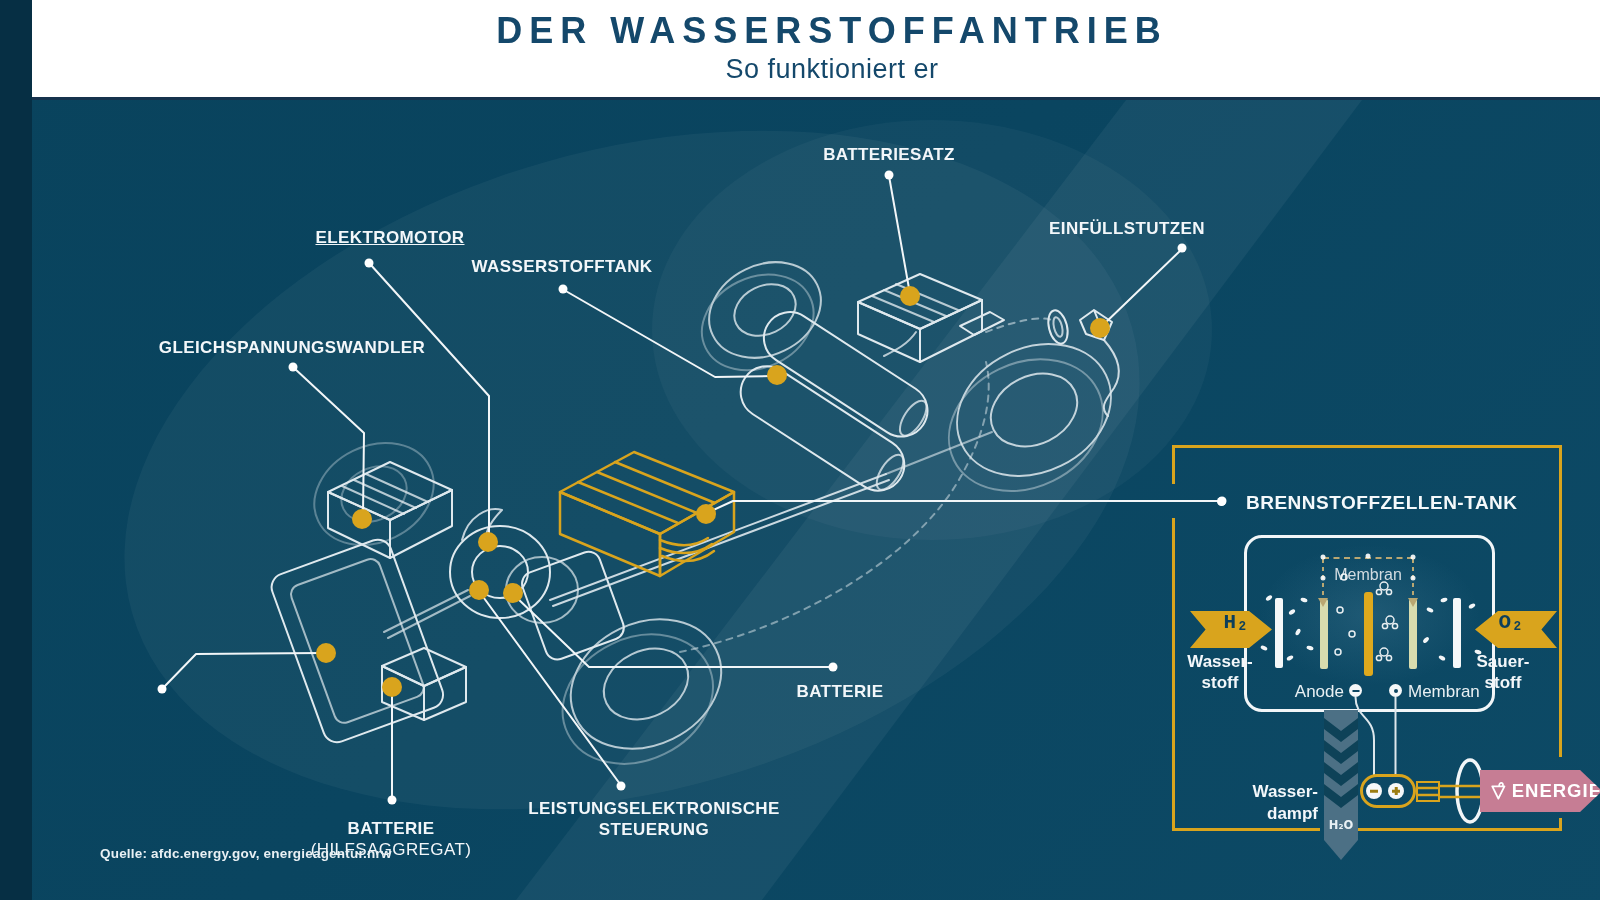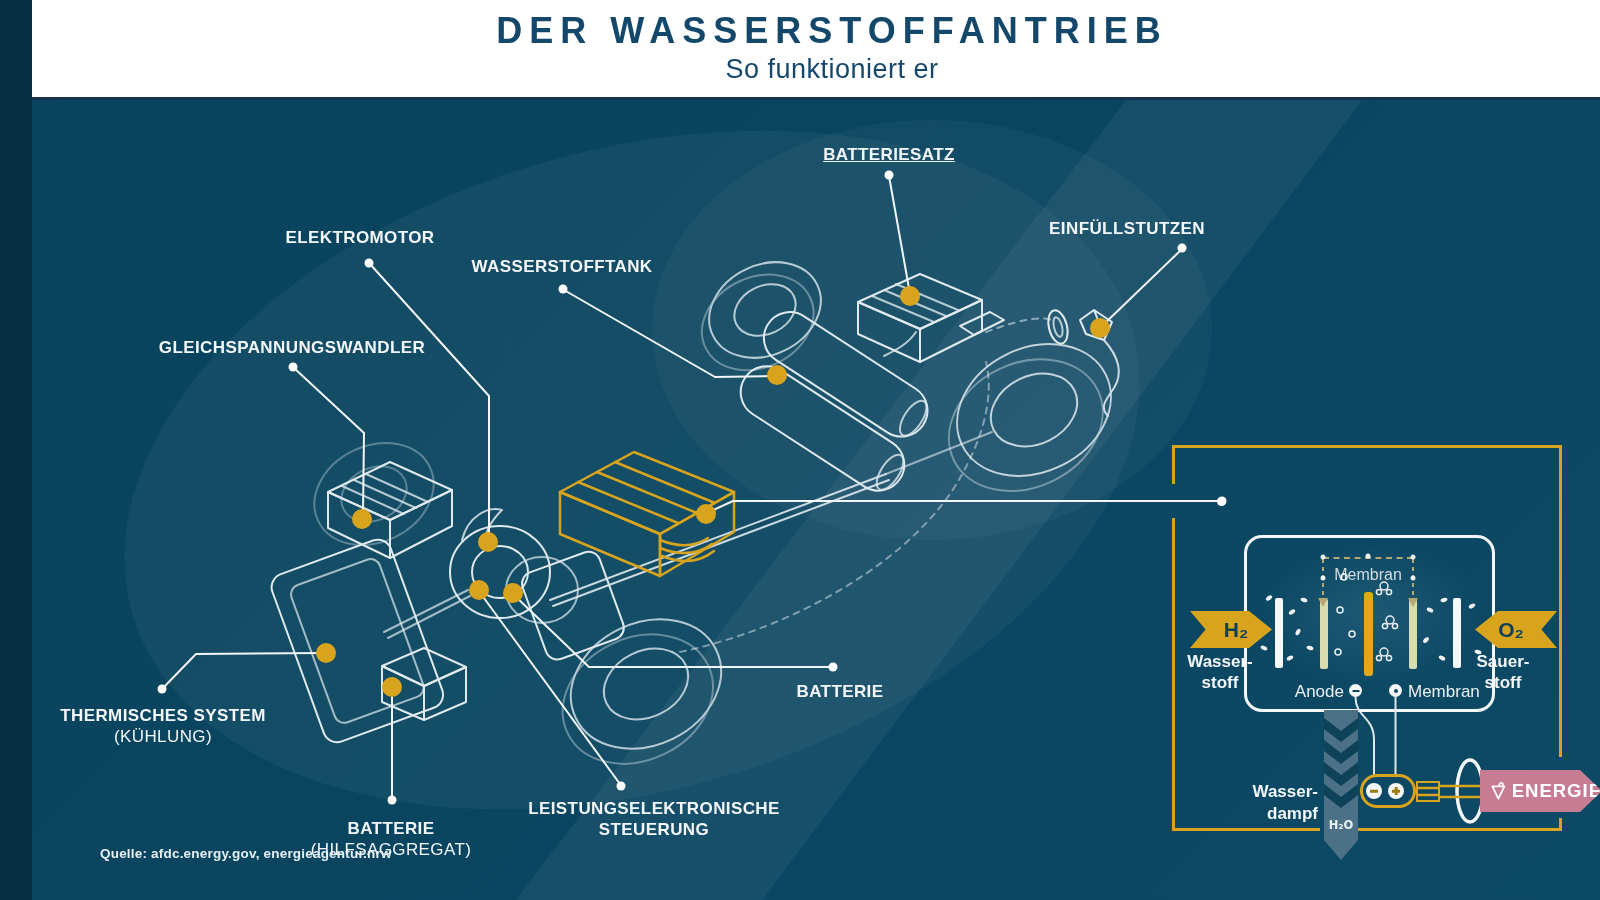--- a/index.html
+++ b/index.html
@@ -20,22 +20,22 @@
   
   svg.art{position:absolute;left:0;top:0;}
   
   .gseg{position:absolute;background:#d9a41d;}
   .cellbox{position:absolute;left:1212px;top:535px;width:245px;height:171px;
            border:3px solid #f2f6f8;border-radius:18px;
            background:radial-gradient(ellipse 60% 55% at 50% 45%,rgba(130,180,205,.16),rgba(130,180,205,0) 75%);}
   .ptitle{position:absolute;left:1214px;top:492px;color:#f5f9fb;font-size:19px;font-weight:bold;letter-spacing:.5px;}
   .pdot{position:absolute;width:9px;height:9px;border-radius:50%;background:#fff;}
   .flowarrow{position:absolute;top:611px;width:72px;height:37px;background:#d9a41d;
-             display:flex;align-items:center;justify-content:center;
-             color:#0d3f5b;font-size:21px;font-weight:bold;font-family:Liberation Sans, sans-serif;}
+             display:flex;align-items:flex-start;justify-content:center;
+             color:#0d3f5b;font-size:21px;font-weight:bold;font-family:Liberation Mono, monospace;}
   .h2a{left:1158px;clip-path:polygon(0 0,72% 0,100% 50%,72% 100%,0 100%,19% 50%);padding-left:10px;}
   .o2a{left:1443px;clip-path:polygon(28% 0,100% 0,81% 50%,100% 100%,28% 100%,0 50%);padding-right:10px;}
   .gaslbl{position:absolute;top:651px;width:86px;text-align:center;color:#f3f7fa;
           font-size:17px;font-weight:bold;line-height:21px;}
   .membran{position:absolute;left:1291px;top:557px;width:90px;height:36px;
            border-top:2px dashed #b9a772;text-align:center;color:#d3dce1;
            font-size:16px;padding-top:7px;}
   .bar{position:absolute;border-radius:2px;}
   .elabel{position:absolute;top:682px;color:#e9f0f3;font-size:17px;font-weight:400;}
   .ecirc{position:absolute;top:684px;width:13px;height:13px;border-radius:50%;background:#f5f8f9;}
@@ -194,45 +194,42 @@
         <circle cx="745" cy="375" r="10"></circle>
       <circle cx="330" cy="519" r="10"></circle>
         <circle cx="294" cy="653" r="10"></circle>
       <circle cx="360" cy="687" r="10"></circle>
         <circle cx="447" cy="590" r="10"></circle>
       <circle cx="481" cy="593" r="10"></circle>
         <circle cx="674" cy="514" r="10"></circle>
     </g>
   </svg>
 
-  <div class="lbl" style="left:857px;top:144px;text-decoration:underline;"><span>BATTERIESATZ</span></div>
+  <div class="lbl" style="left:857px;top:144px;"><span>BATTERIESATZ</span></div>
   <div class="lbl" style="left:1095px;top:218px;"><span>EINFÜLLSTUTZEN</span></div>
-  <div class="lbl" style="left:328px;top:227px;"><span>ELEKTROMOTOR</span></div>
+  <div class="lbl" style="left:358px;top:227px;text-decoration:underline;"><span>ELEKTROMOTOR</span></div>
   <div class="lbl" style="left:530px;top:256px;"><span>WASSERSTOFFTANK</span></div>
   <div class="lbl" style="left:260px;top:337px;"><span>GLEICHSPANNUNGSWANDLER</span></div>
-  <div class="lbl" style="left:131px;top:705px;">
-    <span>THERMISCHES SYSTEM</span><br>
-    <span class="sub">(KÜHLUNG)</span>
-  </div>
   <div class="lbl" style="left:359px;top:818px;text-align:center;">
     <span>BATTERIE</span><br>
     <span class="sub">(HILFSAGGREGAT)</span>
   </div>
   <div class="lbl wrap" style="left:622px;top:798px;"><span>LEISTUNGSELEKTRONISCHE STEUERUNG</span></div>
   <div class="lbl" style="left:808px;top:681px;"><span>BATTERIE</span></div>
 
   <div class="gseg" style="left:1140px;top:445px;width:390px;height:3px;"></div>
   <div class="gseg" style="left:1140px;top:445px;width:3px;height:39px;"></div>
   <div class="gseg" style="left:1140px;top:518px;width:3px;height:313px;"></div>
   <div class="gseg" style="left:1527px;top:445px;width:3px;height:312px;"></div>
   <div class="gseg" style="left:1527px;top:818px;width:3px;height:13px;"></div>
   <div class="gseg" style="left:1140px;top:828px;width:148px;height:3px;"></div>
   <div class="gseg" style="left:1326px;top:828px;width:204px;height:3px;"></div>
 
   <div class="pdot" style="left:1185px;top:497px;"></div>
+  <div class="ptitle">BRENNSTOFFZELLEN-TANK</div>
 
   <div class="cellbox"></div>
 
   <div class="membran"><span>Membran</span></div>
   <div class="bar" style="left:1243px;top:598px;width:8px;height:70px;background:#f5f8f9;"></div>
   <div class="bar" style="left:1288px;top:599px;width:8px;height:70px;background:#d8dcae;"></div>
   <div class="bar" style="left:1332px;top:592px;width:9px;height:84px;background:#dfa91d;border-radius:3px;"></div>
   <div class="bar" style="left:1377px;top:599px;width:8px;height:70px;background:#d8dcae;"></div>
   <div class="bar" style="left:1421px;top:598px;width:8px;height:70px;background:#f5f8f9;"></div>
 

